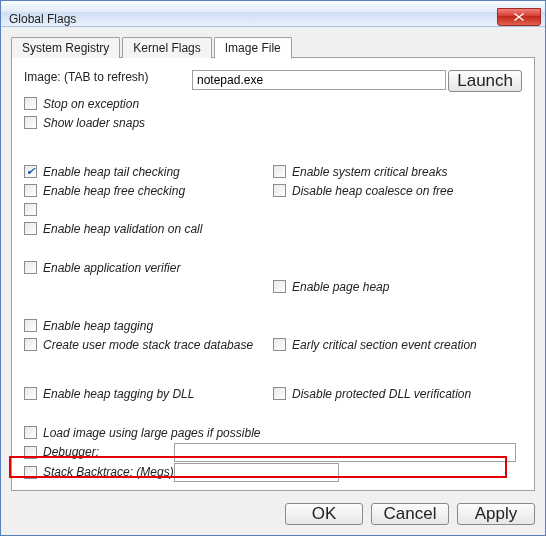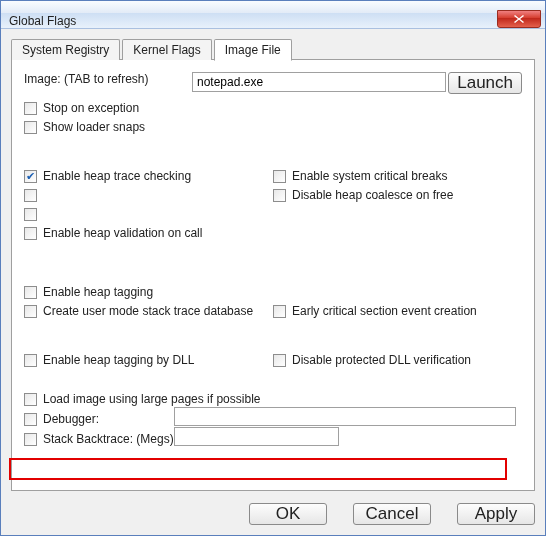--- a/index.html
+++ b/index.html
@@ -113,22 +113,23 @@
     color: #222;
   }
   .cols {
     display: flex;
   }
   .col {
     flex: 1;
   }
   .chk {
     display: flex;
-    align-items: flex-end;
+    align-items: center;
     height: 19px;
+    font-style: italic;
   }
   .chk-box {
     width: 13px; height: 13px;
     border: 1px solid #8d8d8d;
     background: linear-gradient(135deg, #e8e8e8, #ffffff);
     margin-right: 6px;
     display: flex;
     align-items: center;
     justify-content: center;
     font-size: 11px;
@@ -156,21 +157,21 @@
     background: #fff;
     padding: 0 4px;
     font-family: inherit;
     font-size: 12px;
     margin-right: 6px;
   }
   .footer {
     display: flex;
     justify-content: flex-end;
     padding: 8px 10px 10px 10px;
-    gap: 26px;
+    gap: 8px;
   }
   .footer .btn {
     min-width: 78px;
   }
 </style>
 </head>
 <body>
 
 <div class="window">
   <div class="titlebar">
@@ -209,24 +210,25 @@
           </div>
         </div>
       </div>
 
       <div class="gap30"></div>
 
       <div class="cols">
         <div class="col">
           <div class="chk">
             <span class="chk-box">✔</span>
-            <span>Enable heap trace checking</span>
-          </div>
-          <div class="chk">
-            <span class="chk-box"></span>
+            <span>Enable heap tail checking</span>
+          </div>
+          <div class="chk">
+            <span class="chk-box"></span>
+            <span>Enable heap free checking</span>
           </div>
           <div class="chk">
             <span class="chk-box"></span>
           </div>
           <div class="chk">
             <span class="chk-box"></span>
             <span>Enable heap validation on call</span>
           </div>
         </div>
         <div class="col">
@@ -236,20 +238,36 @@
           </div>
           <div class="chk">
             <span class="chk-box"></span>
             <span>Disable heap coalesce on free</span>
           </div>
         </div>
       </div>
 
       <div class="gap20"></div>
 
+      <div class="cols">
+        <div class="col">
+          <div class="chk">
+            <span class="chk-box"></span>
+            <span>Enable application verifier</span>
+          </div>
+          <div style="height:19px"></div>
+        </div>
+        <div class="col">
+          <div style="height:19px"></div>
+          <div class="chk">
+            <span class="chk-box"></span>
+            <span>Enable page heap</span>
+          </div>
+        </div>
+      </div>
 
       <div class="gap20"></div>
 
       <div class="cols">
         <div class="col">
           <div class="chk">
             <span class="chk-box"></span>
             <span>Enable heap tagging</span>
           </div>
           <div class="chk">

